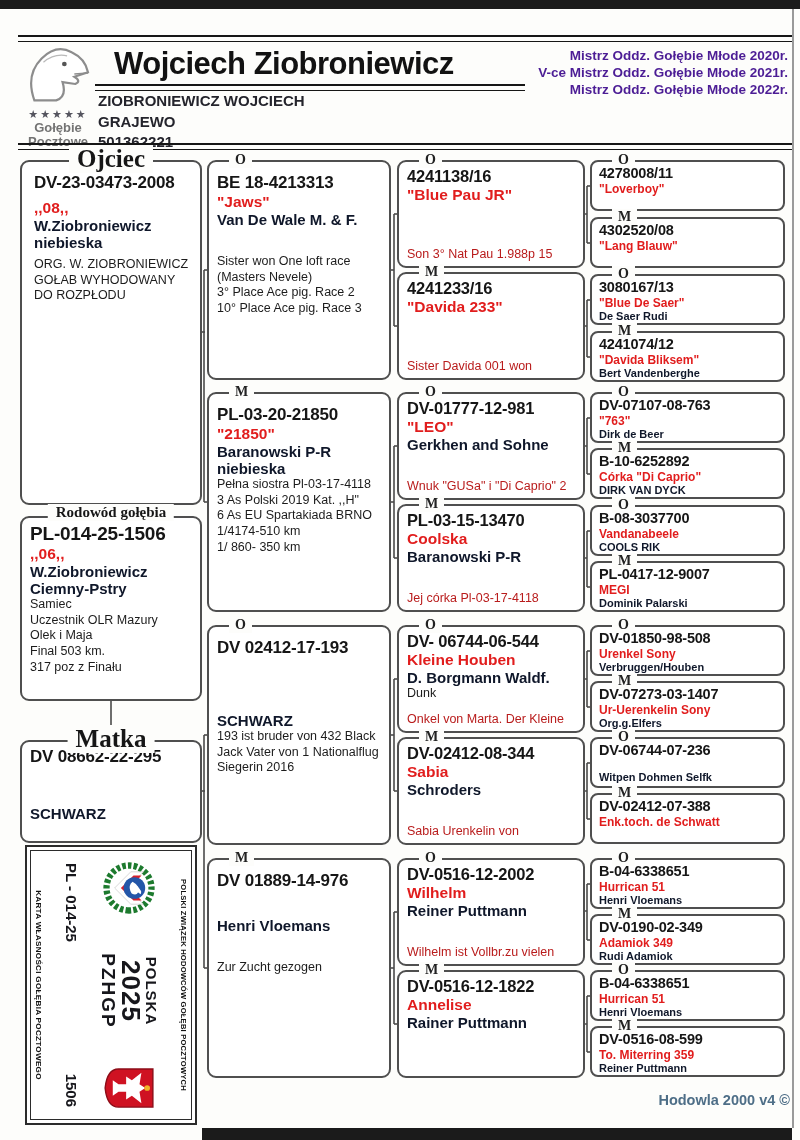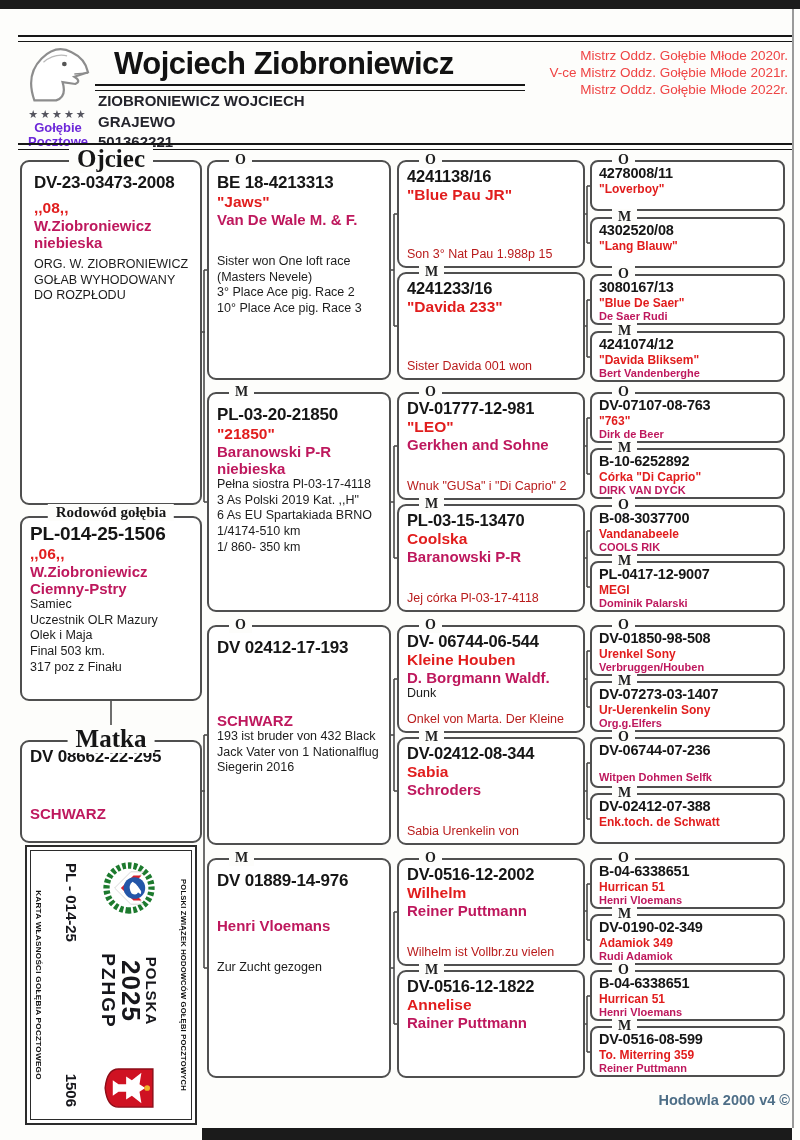--- a/index.html
+++ b/index.html
@@ -5,34 +5,34 @@
   html,body{margin:0;padding:0;background:#e8e8e6;}
   .page{position:relative;width:800px;height:1140px;background:#fdfdfb;font-family:"Liberation Sans",sans-serif;color:#1c1c1c;overflow:hidden;margin:0 auto;}
   
   .top-bar{position:absolute;left:0;top:0;width:800px;height:9px;background:#1b1b1b;}
   .bottom-bar{position:absolute;left:202px;top:1128px;width:590px;height:12px;background:#1b1b1b;}
   .right-line{position:absolute;left:792px;top:9px;width:2px;height:1119px;background:#9a9a9a;}
   
   .rule2{position:absolute;height:4px;border-top:2px solid #161616;border-bottom:1px solid #161616;}
   .title{position:absolute;left:95px;top:46px;font-size:31px;font-weight:800;letter-spacing:-0.5px;color:#121212;white-space:nowrap;margin-left:19px;}
   .owner-line{position:absolute;left:98px;font-size:15px;font-weight:600;color:#24242c;white-space:nowrap;}
-  .awards{position:absolute;right:12px;top:47px;text-align:right;font-size:13.5px;font-weight:400;color:#ef4444;line-height:17px;white-space:nowrap;}
+  .awards{position:absolute;right:12px;top:47px;text-align:right;font-size:13.5px;font-weight:700;color:#4c1d95;line-height:17px;white-space:nowrap;}
   .logo-col{position:absolute;left:18px;top:44px;width:80px;text-align:center;}
   .stars{font-size:11px;letter-spacing:2px;color:#55555f;}
-  .logo-txt{font-size:13px;font-weight:800;color:#6d28d9;line-height:14px;}
+  .logo-txt{font-size:13px;font-weight:800;color:#737373;line-height:14px;}
   
   .pbox{position:absolute;background:#fff;border:2px solid #4f4f4f;border-radius:9px;padding:5px 8px;box-sizing:border-box;}
   .sex{position:absolute;top:-10px;left:20px;background:#fdfdfb;padding:0 6px;font-family:"Liberation Serif",serif;font-style:normal;font-weight:700;font-size:14px;color:#222;}
   .leg{position:absolute;top:-17px;left:50%;transform:translateX(-50%);background:#fdfdfb;padding:0 8px;font-family:"Liberation Serif",serif;font-weight:700;color:#161616;white-space:nowrap;}
   .leg-lg{font-size:25px;}
   .leg-md{font-size:15px;top:-14px;}
   .ring{font-size:17px;font-weight:700;color:#161616;letter-spacing:-0.2px;white-space:nowrap;}
   .ring-lg{font-size:19px;}
   .r{color:#e11d1d;font-weight:700;font-size:15.5px;white-space:nowrap;}
-  .b{color:#be185d;font-weight:700;font-size:15px;white-space:nowrap;}
+  .b{color:#0f172a;font-weight:700;font-size:15px;white-space:nowrap;}
   .i{font-size:12.5px;line-height:1.25;color:#1c1c1c;white-space:pre-line;}
   .foot{position:absolute;left:8px;right:4px;bottom:5px;font-size:12.5px;color:#b91c1c;white-space:nowrap;}
   .g3 .ring{font-size:16.5px;}
   .g4{padding:3px 7px;border-radius:8px;}
   .g4 .ring{font-size:14.5px;line-height:1.15;}
   .g4 .r{font-size:12px;line-height:1.18;}
   .g4 .b{font-size:11px;line-height:1.18;}
   .sp6{height:6px;} .sp12{height:12px;} .sp26{height:26px;} .sp38{height:38px;} .sp54{height:54px;}
   
   .conn{position:absolute;left:0;top:0;pointer-events:none;}

